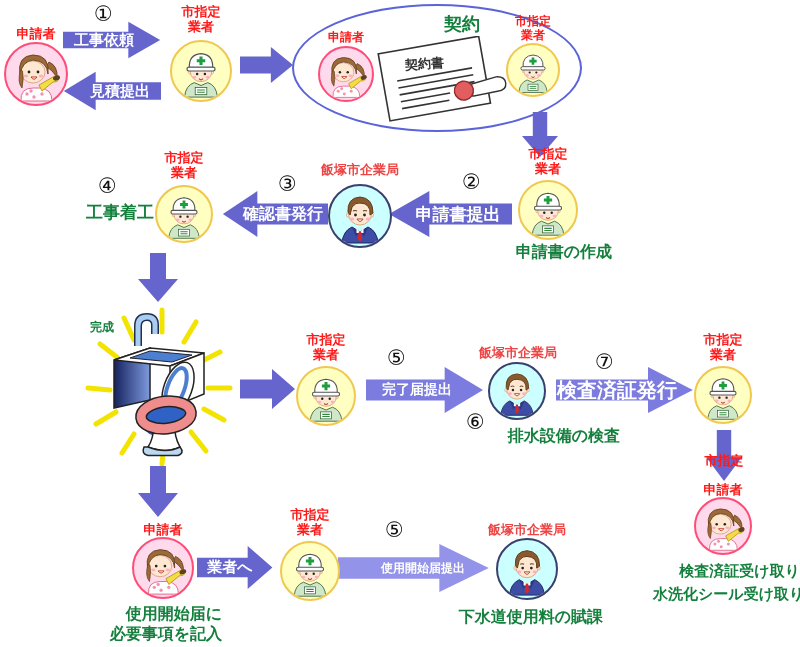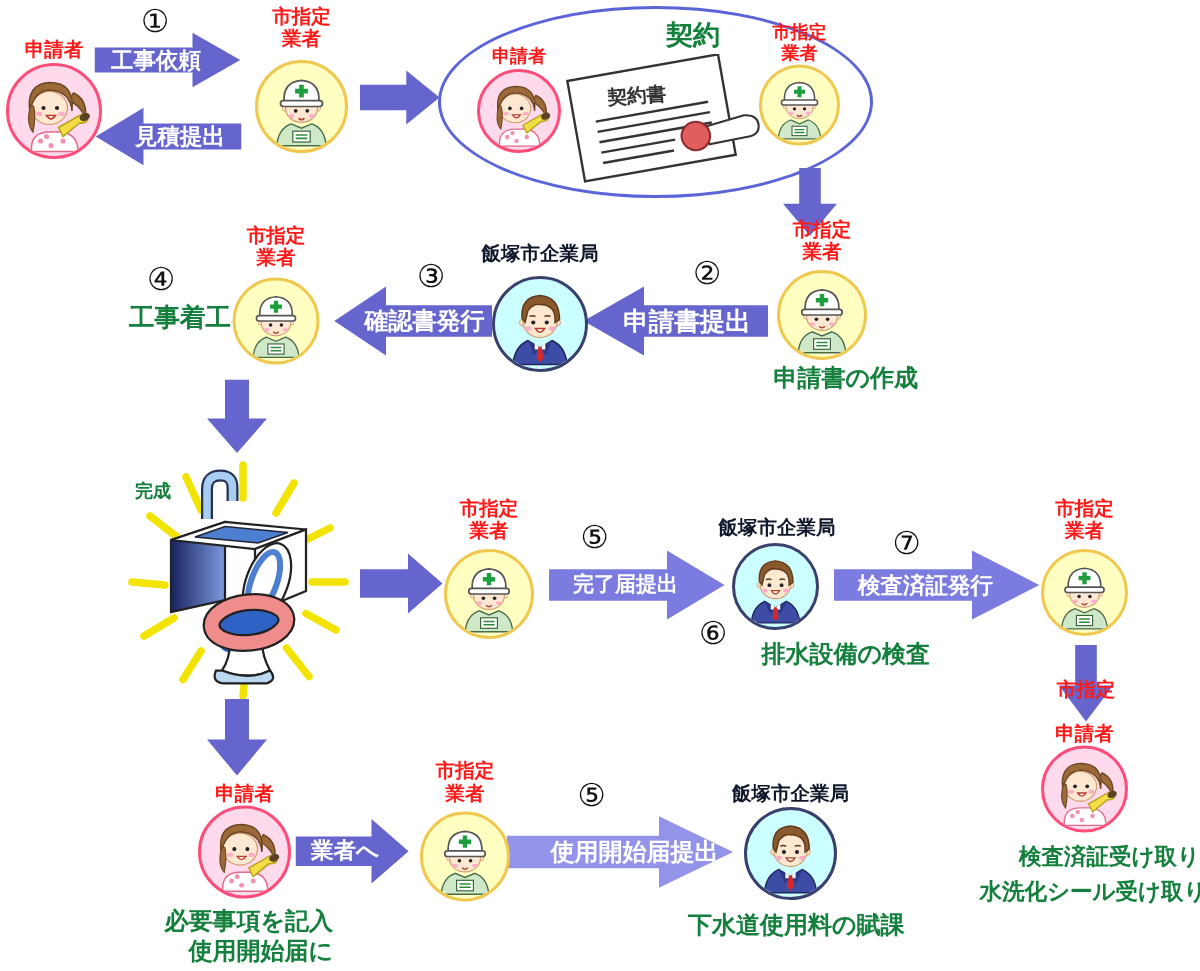--- a/index.html
+++ b/index.html
@@ -8,21 +8,21 @@
   .abs{position:absolute;}
   
   .person{position:absolute;border-radius:50%;box-sizing:border-box;overflow:hidden;z-index:2;}
   .person svg{width:100%;height:100%;display:block;}
   .person.pink{background:var(--pink-fill);border:2px solid var(--pink-border);}
   .person.yellow{background:var(--yellow-fill);border:2px solid var(--yellow-border);}
   .person.cyan{background:var(--cyan-fill);border:2px solid var(--cyan-border);}
   
   .role{position:absolute;color:var(--role-red);font-weight:bold;font-size:13px;
         text-align:center;line-height:1.15;white-space:nowrap;z-index:3;}
-  .role.dark{color:#0f172a;}
+  .role.dark{color:#ef4444;}
   .caption{position:absolute;color:#15803d;font-weight:bold;font-size:16px;
            text-align:right;white-space:nowrap;z-index:3;line-height:1.25;}
   .num{position:absolute;color:#111;font-size:21px;z-index:3;}
   
   .arrow{position:absolute;display:flex;align-items:center;justify-content:center;z-index:1;}
   .arrow svg{position:absolute;left:0;top:0;width:100%;height:100%;}
   .arrow .txt{position:relative;z-index:1;color:#fff;font-weight:bold;white-space:nowrap;}
   .c-std{color:var(--arrow);}
   .c-med{color:var(--arrow-medium);}
   .c-light{color:var(--arrow-light);}
@@ -370,21 +370,21 @@
   </svg>
 </div>
   <div class="num" style="left:466px;top:410px;">⑥</div>
   <div class="caption" style="left:455px;top:426px;width:125px;margin-left:40px;">排水設備の検査</div>
 
   <div class="num" style="left:595px;top:350px;">⑦</div>
   <div class="arrow c-med pad-r" style="left:556px;top:366px;width:138px;height:48px;">
     <svg viewBox="0 0 120 46" preserveAspectRatio="none">
         <polygon points="0,13 80,13 80,1 119,23 80,45 80,33 0,33" fill="currentColor"></polygon>
       </svg>
-    <span class="txt" style="font-size:15px;">検査済証発行</span>
+    <span class="txt" style="font-size:20px;">検査済証発行</span>
   </div>
 
   <div class="role" style="left:693px;top:333px;width:60px;">
     <div>市指定</div>
     <div>業者</div>
   </div>
   <div class="person yellow" style="left:694px;top:366px;width:58px;height:58px;">
   <svg viewBox="0 0 60 60" xmlns="http://www.w3.org/2000/svg">
     <path d="M13 57 Q14 45 23 42 L30 45 L37 42 Q46 45 47 57 Z" fill="#cfe9c8" stroke="#4a6b4a" stroke-width="1"></path>
     <rect x="24" y="47" width="12" height="7.5" fill="#fff" stroke="#355e35" stroke-width="0.8"></rect>
@@ -456,22 +456,22 @@
     <path d="M14 31 Q11 12 27 11 Q44 11 42 30 Q41 17 27 16 Q16 17 14 31 Z" fill="#9c6a38" stroke="#6b4621" stroke-width="1"></path>
     <path d="M14.5 26 Q11 38 16 44 Q18 34 16.5 27 Z" fill="#9c6a38" stroke="#6b4621" stroke-width="0.8"></path>
     <circle cx="23" cy="28" r="1.4" fill="#222"></circle>
         <circle cx="32" cy="28" r="1.4" fill="#222"></circle>
     <ellipse cx="20" cy="32" rx="2.2" ry="1.5" fill="#ffaec6"></ellipse>
         <ellipse cx="35" cy="32" rx="2.2" ry="1.5" fill="#ffaec6"></ellipse>
     <path d="M25 33 Q28 37.5 31 33 Z" fill="#fff" stroke="#c0392b" stroke-width="1"></path>
   </svg>
 </div>
   <div class="caption" style="left:102px;top:604px;width:120px;">
+    <div>使用開始届に</div>
     <div>必要事項を記入</div>
-    <div>使用開始届に</div>
   </div>
 
   <div class="arrow c-std pad-r" style="left:197px;top:545px;width:76px;height:45px;">
     <svg viewBox="0 0 120 46" preserveAspectRatio="none">
         <polygon points="0,13 80,13 80,1 119,23 80,45 80,33 0,33" fill="currentColor"></polygon>
       </svg>
     <span class="txt" style="font-size:15px;padding-right:10px;">業者へ</span>
   </div>
 
   <div class="role" style="left:280px;top:508px;width:60px;">
@@ -496,21 +496,21 @@
         <ellipse cx="37" cy="36.5" rx="2" ry="1.4" fill="#ffaec6"></ellipse>
     <path d="M28 38 Q30 40.2 32 38" fill="none" stroke="#b0442e" stroke-width="1.2"></path>
   </svg>
 </div>
 
   <div class="num" style="left:385px;top:518px;">⑤</div>
   <div class="arrow c-light pad-r" style="left:338px;top:543px;width:152px;height:50px;">
     <svg viewBox="0 0 120 46" preserveAspectRatio="none">
         <polygon points="0,13 80,13 80,1 119,23 80,45 80,33 0,33" fill="currentColor"></polygon>
       </svg>
-    <span class="txt" style="font-size:16px;margin-left:34px;">使用開始届提出</span>
+    <span class="txt" style="font-size:12px;margin-left:34px;">使用開始届提出</span>
   </div>
 
   <div class="role dark" style="left:467px;top:523px;width:120px;">飯塚市企業局</div>
   <div class="person cyan" style="left:496px;top:538px;width:62px;height:62px;">
   <svg viewBox="0 0 60 60" xmlns="http://www.w3.org/2000/svg">
     <path d="M12 57 Q13 45 22 41 L30 46 L38 41 Q47 45 48 57 Z" fill="#3d4da6" stroke="#20265c" stroke-width="1"></path>
     <path d="M22 41 L30 46 L26 50.5 Z" fill="#2c3786"></path>
         <path d="M38 41 L30 46 L34 50.5 Z" fill="#2c3786"></path>
     <path d="M26.5 42.5 L30 46 L33.5 42.5 L33.5 47 L26.5 47 Z" fill="#fff"></path>
     <path d="M28.8 45.5 L31.2 45.5 L32.2 53 L30 55.5 L27.8 53 Z" fill="#d62828"></path>

